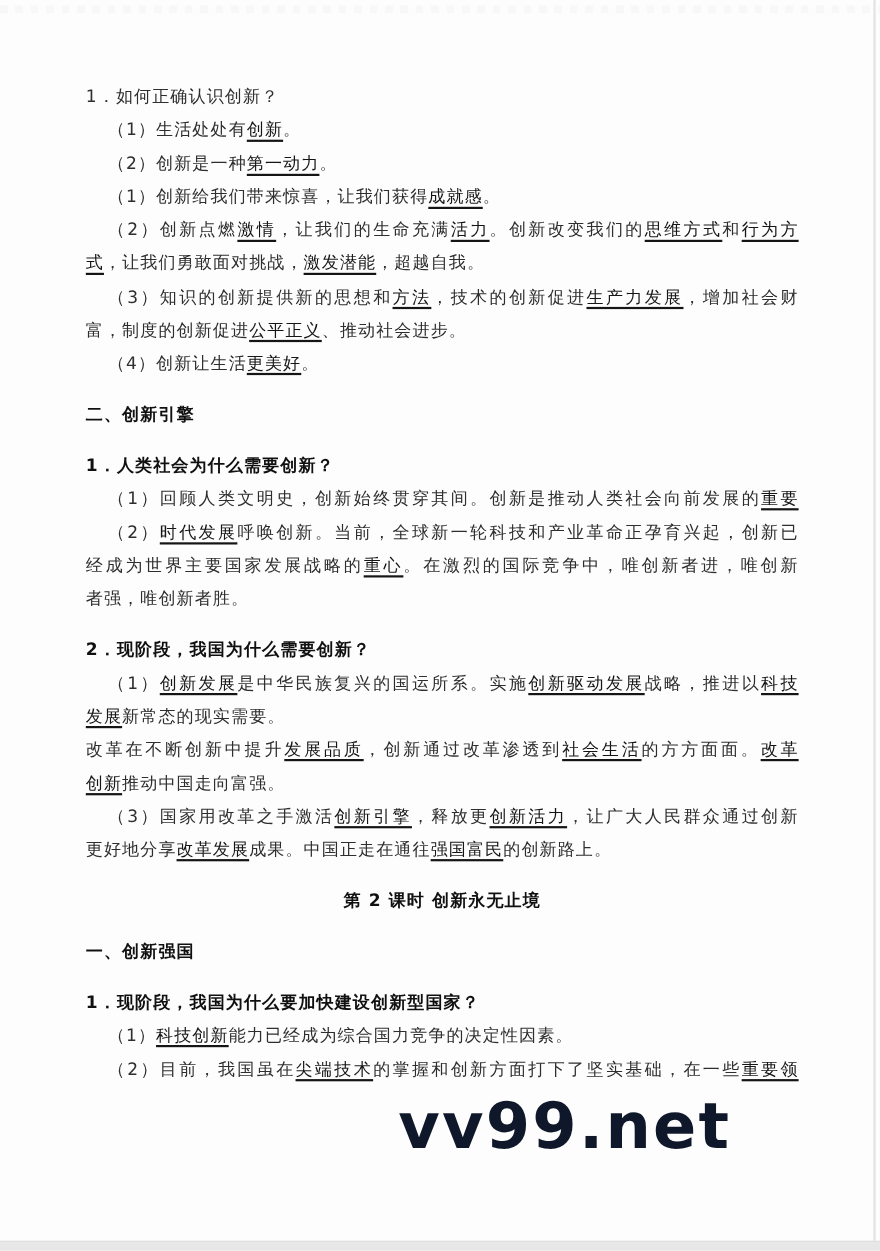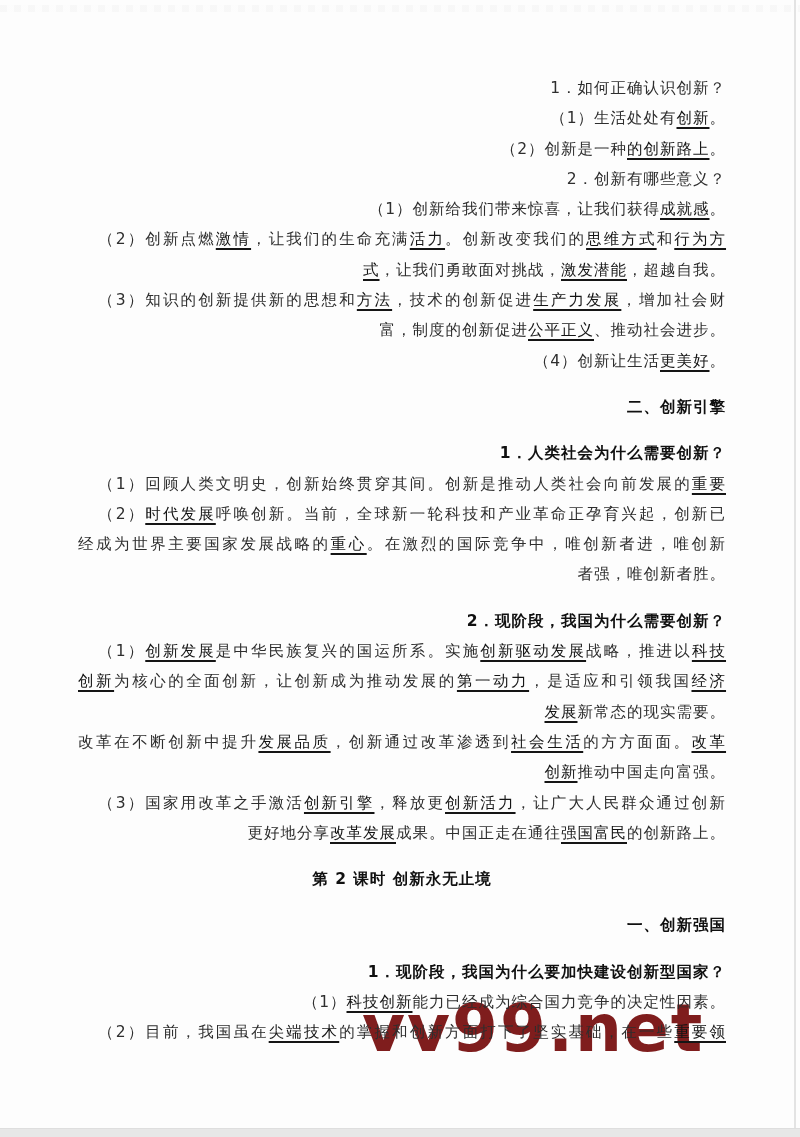--- a/index.html
+++ b/index.html
@@ -36,40 +36,40 @@
     position: absolute;
     left: 0; top: 1128px;
     width: 100%; height: 9px;
     background: #e7e7e7;
     border-top: 1px solid #dedede;
   }
   .watermark {
     position: absolute;
     left: 362px;
     top: 990px;
-    font-size: 66px;
+    font-size: 58px;
     font-weight: bold;
     letter-spacing: 2px;
-    color: #7f1d1d;
+    color: #0f172a;
     user-select: none;
   }
   .doc-text {
     position: absolute;
     left: 78px;
     top: 73px;
     width: 648px;
   }
   .line {
     margin: 0;
     padding: 0;
     font-size: 15.5px;
     line-height: 30.3px;
     letter-spacing: 1px;
     color: #2e2e2e;
-    text-align: right;
+    text-align: left;
     white-space: nowrap;
   }
   .line.full {
     white-space: normal;
     text-align: justify;
     text-align-last: justify;
     text-justify: inter-character;
   }
   .line.indent { text-indent: 20px; }
   .line.bold { font-weight: bold; color: #101010; margin-top: 16px; }
@@ -88,37 +88,35 @@
 </style>
 </head>
 <body>
 
 <div class="page">
   <div class="top-scan-noise"></div>
   <div class="watermark">vv99.net</div>
   <div class="doc-text">
       <p class="line"><span class="run">1．如何正确认识创新？</span></p>
       <p class="line indent"><span class="run">（1）生活处处有</span><span class="key">创新</span><span class="run">。</span></p>
-      <p class="line indent"><span class="run">（2）创新是一种</span><span class="key">的创新路上</span><span class="run">。</span></p>
-      <p class="line"><span class="run">2．创新有哪些意义？</span></p>
+      <p class="line indent"><span class="run">（2）创新是一种</span><span class="key">第一动力</span><span class="run">。</span></p>
       <p class="line indent"><span class="run">（1）创新给我们带来惊喜，让我们获得</span><span class="key">成就感</span><span class="run">。</span></p>
       <p class="line indent full"><span class="run">（2）创新点燃</span><span class="key">激情</span><span class="run">，让我们的生命充满</span><span class="key">活力</span><span class="run">。创新改变我们的</span><span class="key">思维方式</span><span class="run">和</span><span class="key">行为方</span></p>
       <p class="line"><span class="key">式</span><span class="run">，让我们勇敢面对挑战，</span><span class="key">激发潜能</span><span class="run">，超越自我。</span></p>
       <p class="line indent full"><span class="run">（3）知识的创新提供新的思想和</span><span class="key">方法</span><span class="run">，技术的创新促进</span><span class="key">生产力发展</span><span class="run">，增加社会财</span></p>
       <p class="line"><span class="run">富，制度的创新促进</span><span class="key">公平正义</span><span class="run">、推动社会进步。</span></p>
       <p class="line indent"><span class="run">（4）创新让生活</span><span class="key">更美好</span><span class="run">。</span></p>
       <p class="line bold"><span class="run">二、创新引擎</span></p>
       <p class="line bold"><span class="run">1．人类社会为什么需要创新？</span></p>
       <p class="line indent full"><span class="run">（1）回顾人类文明史，创新始终贯穿其间。创新是推动人类社会向前发展的</span><span class="key">重要</span></p>
       <p class="line indent full"><span class="run">（2）</span><span class="key">时代发展</span><span class="run">呼唤创新。当前，全球新一轮科技和产业革命正孕育兴起，创新已</span></p>
       <p class="line full"><span class="run">经成为世界主要国家发展战略的</span><span class="key">重心</span><span class="run">。在激烈的国际竞争中，唯创新者进，唯创新</span></p>
       <p class="line"><span class="run">者强，唯创新者胜。</span></p>
       <p class="line bold"><span class="run">2．现阶段，我国为什么需要创新？</span></p>
       <p class="line indent full"><span class="run">（1）</span><span class="key">创新发展</span><span class="run">是中华民族复兴的国运所系。实施</span><span class="key">创新驱动发展</span><span class="run">战略，推进以</span><span class="key">科技</span></p>
-      <p class="line full"><span class="key">创新</span><span class="run">为核心的全面创新，让创新成为推动发展的</span><span class="key">第一动力</span><span class="run">，是适应和引领我国</span><span class="key">经济</span></p>
       <p class="line"><span class="key">发展</span><span class="run">新常态的现实需要。</span></p>
       <p class="line full"><span class="run">改革在不断创新中提升</span><span class="key">发展品质</span><span class="run">，创新通过改革渗透到</span><span class="key">社会生活</span><span class="run">的方方面面。</span><span class="key">改革</span></p>
       <p class="line"><span class="key">创新</span><span class="run">推动中国走向富强。</span></p>
       <p class="line indent full"><span class="run">（3）国家用改革之手激活</span><span class="key">创新引擎</span><span class="run">，释放更</span><span class="key">创新活力</span><span class="run">，让广大人民群众通过创新</span></p>
       <p class="line"><span class="run">更好地分享</span><span class="key">改革发展</span><span class="run">成果。中国正走在通往</span><span class="key">强国富民</span><span class="run">的创新路上。</span></p>
       <p class="line bold center"><span class="run">第 2 课时  创新永无止境</span></p>
       <p class="line bold"><span class="run">一、创新强国</span></p>
       <p class="line bold"><span class="run">1．现阶段，我国为什么要加快建设创新型国家？</span></p>
       <p class="line indent"><span class="run">（1）</span><span class="key">科技创新</span><span class="run">能力已经成为综合国力竞争的决定性因素。</span></p>
       <p class="line indent full"><span class="run">（2）目前，我国虽在</span><span class="key">尖端技术</span><span class="run">的掌握和创新方面打下了坚实基础，在一些</span><span class="key">重要领</span></p>

